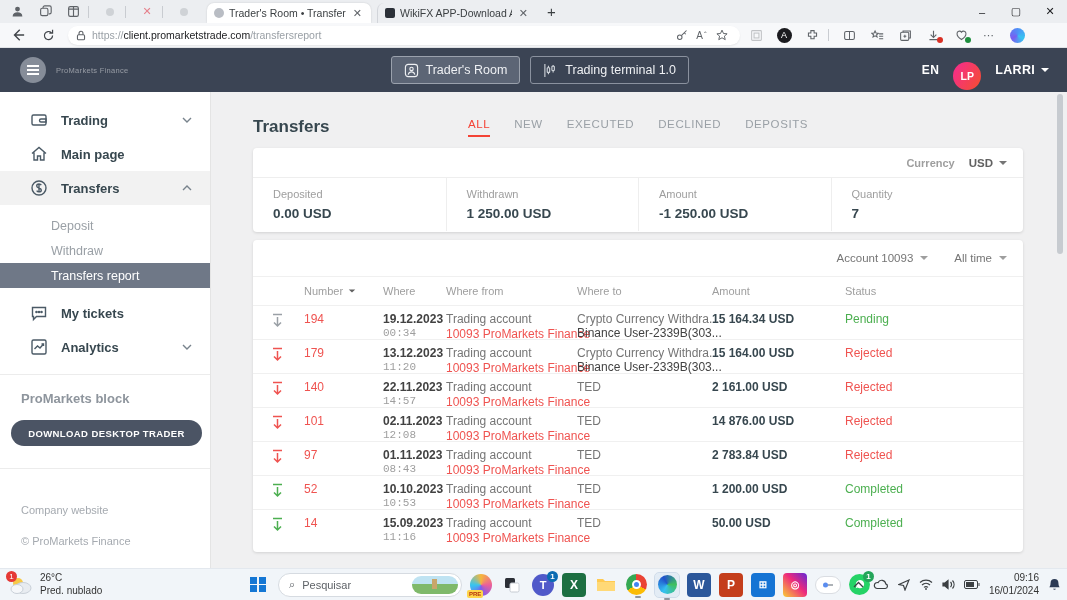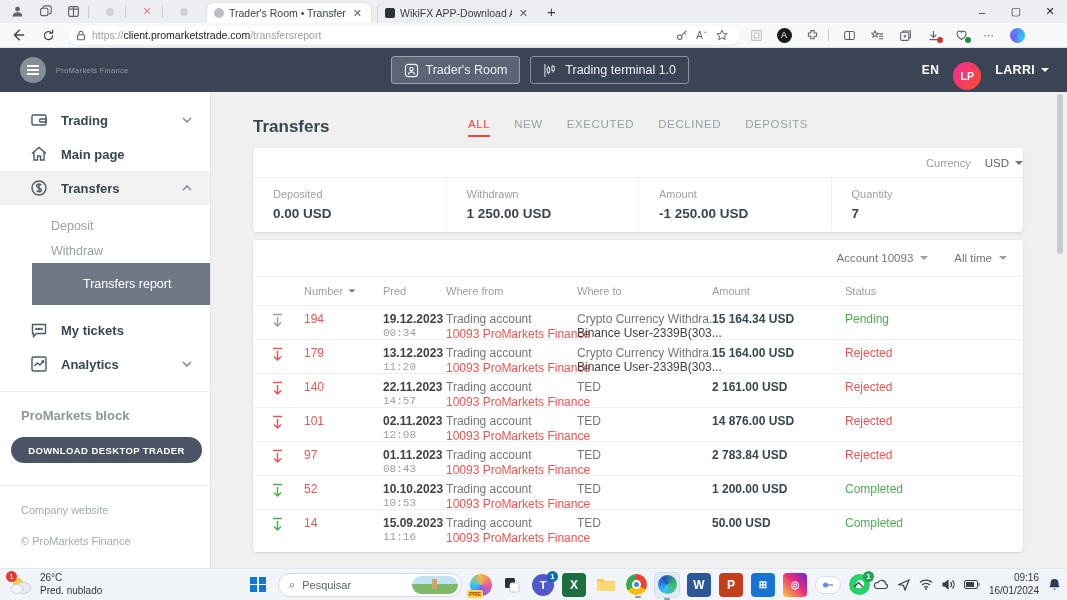--- a/index.html
+++ b/index.html
@@ -46,39 +46,39 @@
   .uname { color:#fff; font-size:12.5px; font-weight:bold; letter-spacing:.3px; display:flex; align-items:center; gap:6px; }
   .caret { width:0; height:0; border-left:4px solid transparent; border-right:4px solid transparent; border-top:4px solid currentColor; display:inline-block; }
 
   
   #sidebar { position:absolute; top:92px; left:0; width:211px; bottom:32px; background:#fff; border-right:1px solid #e4e4e4; }
   .side-item { height:34px; display:flex; align-items:center; padding-left:30px; color:#37474f; font-size:13px; font-weight:bold; position:relative; }
   .side-item .sicon { width:18px; height:18px; margin-right:13px; color:#4b5a66; flex:none; }
   .side-item .chev { position:absolute; right:18px; color:#78838c; }
   .side-item.open { background:#f2f2f2; }
   .sub-item { height:25px; display:flex; align-items:center; padding-left:51px; font-size:12.5px; color:#9aa0a6; }
-  .sub-item.sel { background:#6f7887; color:#fff; height:42px;margin-left:32px; }
+  .sub-item.sel { background:#6f7887; color:#fff; height:25px; }
   .side-sep { border-top:1px solid #ececec; margin-top:10px; }
   .info-h { color:#8e959d; font-size:13px; font-weight:bold; margin:16px 0 0 21px; }
   .dl-btn { margin:14px 0 0 11px; width:191px; height:26px; border-radius:13px; background:#4b5464; color:#fff; font-size:9.5px; font-weight:bold; letter-spacing:.4px; display:flex; align-items:center; justify-content:center; }
   .side-foot { position:absolute; left:21px; font-size:11px; color:#a5aab0; }
 
   
   #main { position:absolute; top:92px; left:211px; right:0; bottom:32px; background:#f0f0f1; }
   #scrollbar { position:absolute; right:4px; top:0; width:6px; bottom:0; }
   #scrollthumb { position:absolute; top:2px; width:6px; height:160px; background:#c7cbd0; border-radius:3px; }
   .pg-titlerow { top:24px; height:22px; display:flex; align-items:center; position:absolute; left:42px; width:770px; }
   .pg-title { font-size:17px; color:#37474f; font-weight:bold; }
   .pg-tabs { position:absolute; left:0; width:100%; display:flex; justify-content:center; gap:24px; }
   .pg-tab { font-size:11.5px; letter-spacing:.6px; color:#9aa0a6; font-weight:normal; padding-bottom:5px; }
   .pg-tab.active { color:#f44336; border-bottom:2px solid #f44336; }
 
   .card { background:#fff; border-radius:4px; box-shadow:0 1px 3px rgba(0,0,0,.13); position:absolute; left:42px; width:770px; }
   #card-summary { top:56px; height:84px; }
-  .cur-row { height:30px; border-bottom:1px solid #eee; display:flex; align-items:center; justify-content:flex-end; gap:14px; }
+  .cur-row { height:30px; border-bottom:1px solid #eee; display:flex; align-items:center; justify-content:flex-end; padding-right:16px; gap:14px;font-weight:bold; }
   .cur-label { font-size:11px; color:#9e9e9e; }
   .cur-val { font-size:11.5px; color:#616161; display:flex; align-items:center; gap:6px; }
   .cur-val .caret { color:#757575; }
   .sum-grid { display:grid; grid-template-columns:1fr 1fr 1fr 1fr; height:53px; }
   .sum-cell { padding:10px 0 0 20px; }
   .sum-cell + .sum-cell { border-left:1px solid #eee; }
   .sum-label { font-size:11px; color:#9e9e9e; margin-bottom:6px; }
   .sum-value { font-size:13.5px; color:#37474f; font-weight:bold; }
 
   #card-table { top:148px; height:312px; }
@@ -438,21 +438,21 @@
           <span>All time</span>
           <span class="caret"></span>
         </span>
     </div>
     <div class="tgrid thead">
       <span></span>
       <span style="display:flex;align-items:center;">
           <span>Number</span>
           <span class="caret sort"></span>
         </span>
-      <span>Pred</span>
+      <span>Where</span>
       <span>Where from</span>
       <span>Where to</span>
       <span>Amount</span>
       <span>Status</span>
     </div>
     <div>
 
         <div class="tgrid trow">
           <span class="arrow-ic gray">
             <svg width="13" height="15" viewBox="0 0 13 15" fill="none" stroke="currentColor" stroke-width="1.5">

